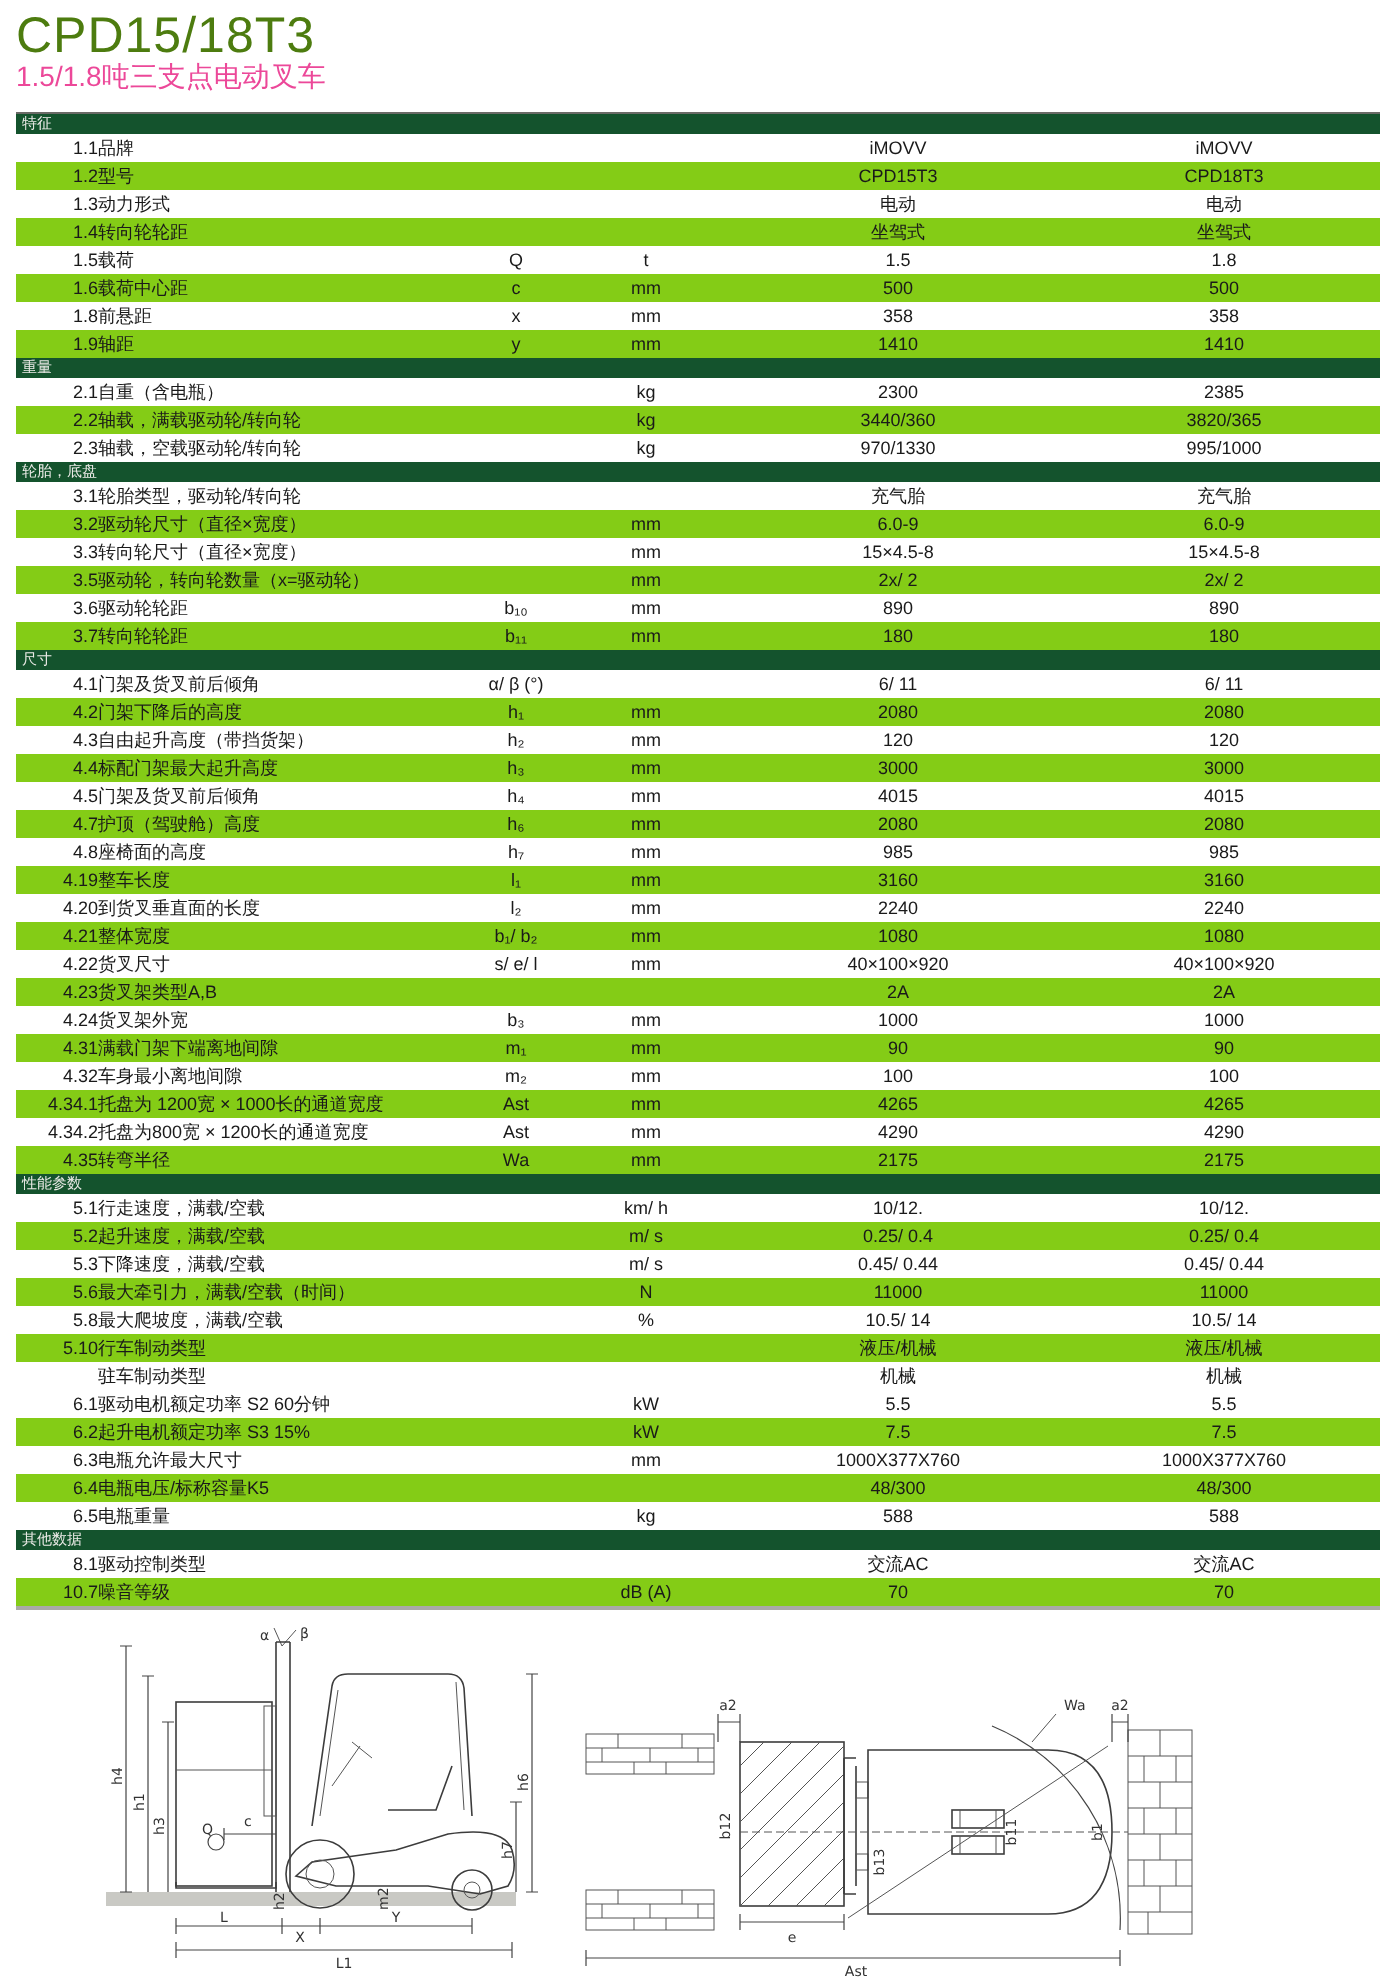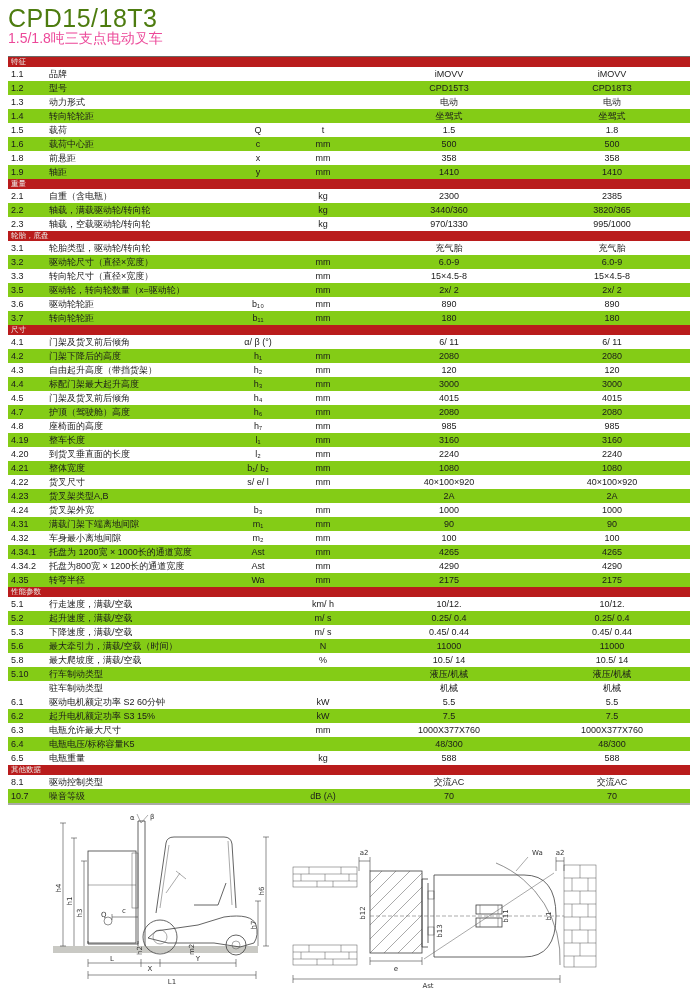--- a/index.html
+++ b/index.html
@@ -6,26 +6,26 @@
   body{
     width:700px;height:993px;background:#ffffff;color:#1a1a1a;
     font-family:"Liberation Sans","DejaVu Sans",sans-serif;
     overflow:hidden;
   }
   .page{padding:6px 10px 0 8px;}
   .title{font-size:25px;color:#4d7c0f;letter-spacing:.5px;line-height:24px;}
   .subtitle{font-size:14px;font-weight:normal;color:#ec4899;line-height:17px;}
   .spec-table{margin-top:9px;border-top:1px solid #6a6a66;border-bottom:2px solid #aaaaa6;}
   .sec-bar{
-    height:10px;line-height:10px;background:#b91c1c;color:#ebebe7;
+    height:10px;line-height:10px;background:#14532d;color:#ebebe7;
     font-size:7.5px;padding-left:3px;overflow:hidden;
   }
   .row{display:flex;height:14px;line-height:14px;font-size:9px;white-space:nowrap;}
   .row.alt{background:#84cc16;}
-  .c-no{width:38px;padding-left:3px;flex:none;}
+  .c-no{width:38px;padding-left:3px;flex:none;text-align:right;}
   .c-label{width:180px;flex:none;overflow:hidden;}
   .c-sym{width:58px;flex:none;text-align:center;}
   .c-unit{width:72px;flex:none;text-align:center;}
   .c-v1{width:180px;flex:none;text-align:center;}
   .c-v2{width:146px;flex:none;text-align:center;}
   .drawings{margin-top:8px;}
   svg text{font-family:"DejaVu Sans","Liberation Sans",sans-serif;font-size:7px;fill:#333;}
   svg .ln{stroke:#3c3c3c;stroke-width:.8;fill:none;}
   svg .thin{stroke:#555;stroke-width:.5;fill:none;}
   svg .dim{stroke:#444;stroke-width:.6;fill:none;}

